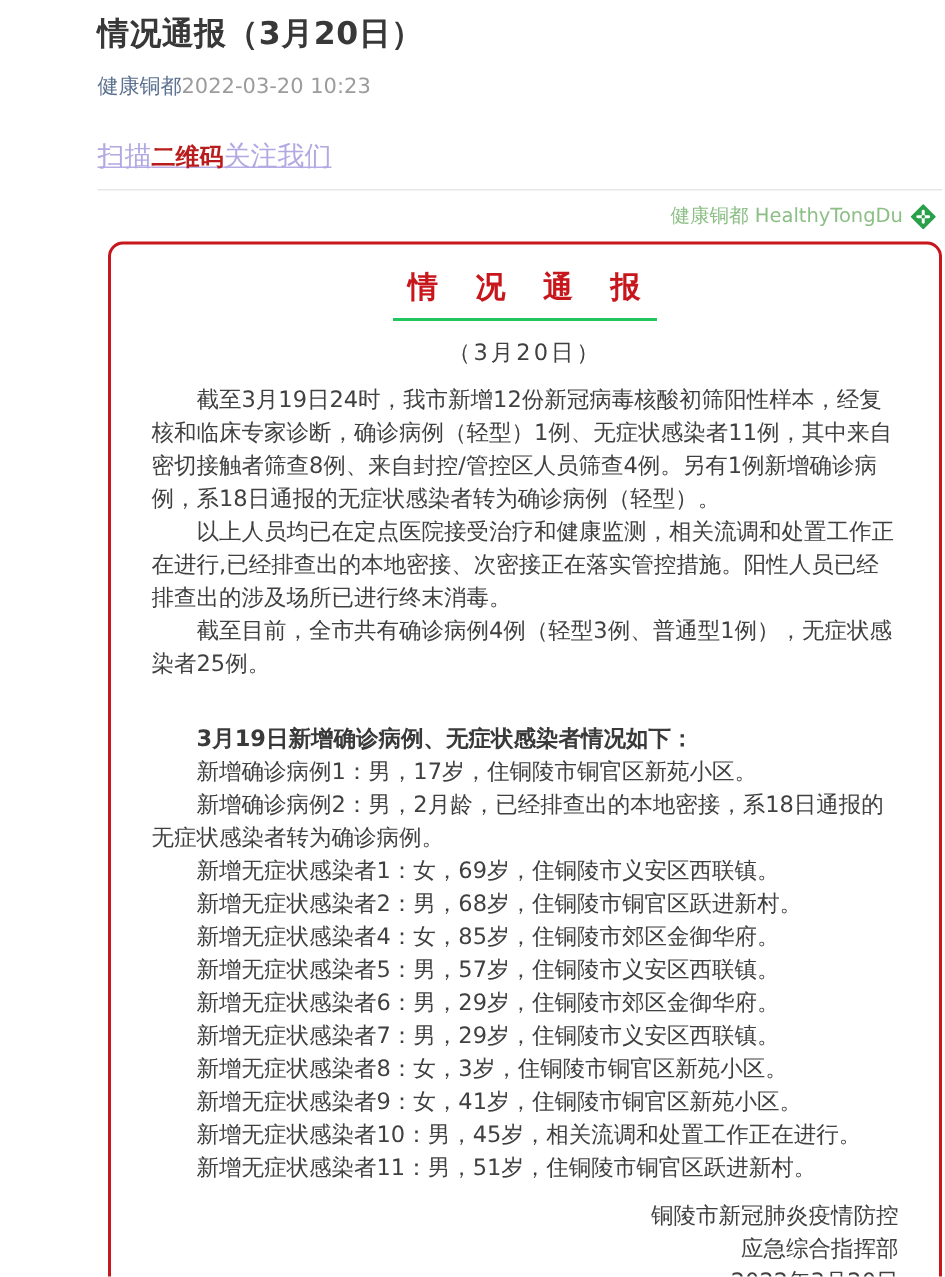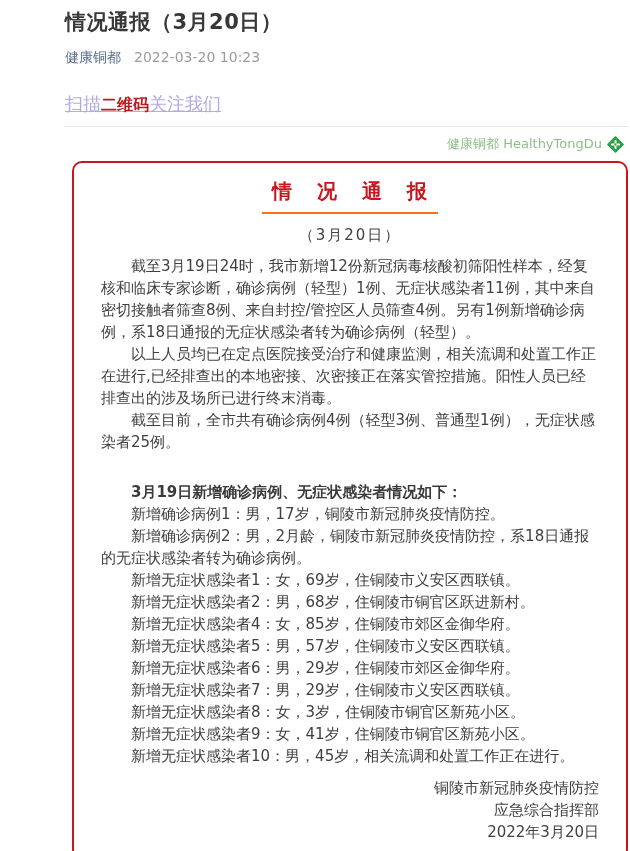--- a/index.html
+++ b/index.html
@@ -17,21 +17,20 @@
     font-size: 21px;
     font-weight: bold;
     color: #383838;
     letter-spacing: 0.5px;
   }
   .meta-row {
     margin-top: 13px;
     font-size: 14px;
     display: flex;
     align-items: baseline;
-    gap: 13px;
   }
   .account-name { color: #5b7190; cursor: pointer; }
   .publish-time { color: #9c9c9c; }
 
   .subscribe-row {
     margin-top: 25px;
     text-decoration: underline;
     text-decoration-color: #b7ade6;
     cursor: pointer;
   }
@@ -75,21 +74,21 @@
     color: #404040;
   }
   .notice-heading-wrap { text-align: center; margin-top: 3px; }
   .notice-heading {
     display: inline-block;
     font-size: 20px;
     font-weight: bold;
     color: #c7171c;
     letter-spacing: 9px;
     padding: 0 2px 7px 10px;
-    border-bottom: 2px solid #f97316;
+    border-bottom: 2px solid #22c55e;
   }
   .notice-date {
     margin-top: 12px;
     text-align: center;
     font-size: 15px;
     color: #404040;
     letter-spacing: 2px;
   }
   .notice-body {
     margin-top: 10px;
@@ -150,31 +149,32 @@
 
     <div class="notice-date">（3月20日）</div>
 
     <div class="notice-body">
       <p class="para">截至3月19日24时，我市新增12份新冠病毒核酸初筛阳性样本，经复核和临床专家诊断，确诊病例（轻型）1例、无症状感染者11例，其中来自密切接触者筛查8例、来自封控/管控区人员筛查4例。另有1例新增确诊病例，系18日通报的无症状感染者转为确诊病例（轻型）。</p>
       <p class="para">以上人员均已在定点医院接受治疗和健康监测，相关流调和处置工作正在进行,已经排查出的本地密接、次密接正在落实管控措施。阳性人员已经排查出的涉及场所已进行终末消毒。</p>
       <p class="para">截至目前，全市共有确诊病例4例（轻型3例、普通型1例），无症状感染者25例。</p>
 
       <p class="section-heading">3月19日新增确诊病例、无症状感染者情况如下：</p>
 
-      <p class="case-line">新增确诊病例1：男，17岁，铜陵市新冠肺炎疫情防控。</p>
-      <p class="case-line">新增确诊病例2：男，2月龄，铜陵市新冠肺炎疫情防控，系18日通报的无症状感染者转为确诊病例。</p>
+      <p class="case-line">新增确诊病例1：男，17岁，住铜陵市铜官区新苑小区。</p>
+      <p class="case-line">新增确诊病例2：男，2月龄，已经排查出的本地密接，系18日通报的无症状感染者转为确诊病例。</p>
       <p class="case-line">新增无症状感染者1：女，69岁，住铜陵市义安区西联镇。</p>
       <p class="case-line">新增无症状感染者2：男，68岁，住铜陵市铜官区跃进新村。</p>
       <p class="case-line">新增无症状感染者4：女，85岁，住铜陵市郊区金御华府。</p>
       <p class="case-line">新增无症状感染者5：男，57岁，住铜陵市义安区西联镇。</p>
       <p class="case-line">新增无症状感染者6：男，29岁，住铜陵市郊区金御华府。</p>
       <p class="case-line">新增无症状感染者7：男，29岁，住铜陵市义安区西联镇。</p>
       <p class="case-line">新增无症状感染者8：女，3岁，住铜陵市铜官区新苑小区。</p>
       <p class="case-line">新增无症状感染者9：女，41岁，住铜陵市铜官区新苑小区。</p>
       <p class="case-line">新增无症状感染者10：男，45岁，相关流调和处置工作正在进行。</p>
+      <p class="case-line">新增无症状感染者11：男，51岁，住铜陵市铜官区跃进新村。</p>
     </div>
 
     <div class="signature">
       <div>铜陵市新冠肺炎疫情防控</div>
       <div>应急综合指挥部</div>
       <div>2022年3月20日</div>
     </div>
 
   </div>
 

